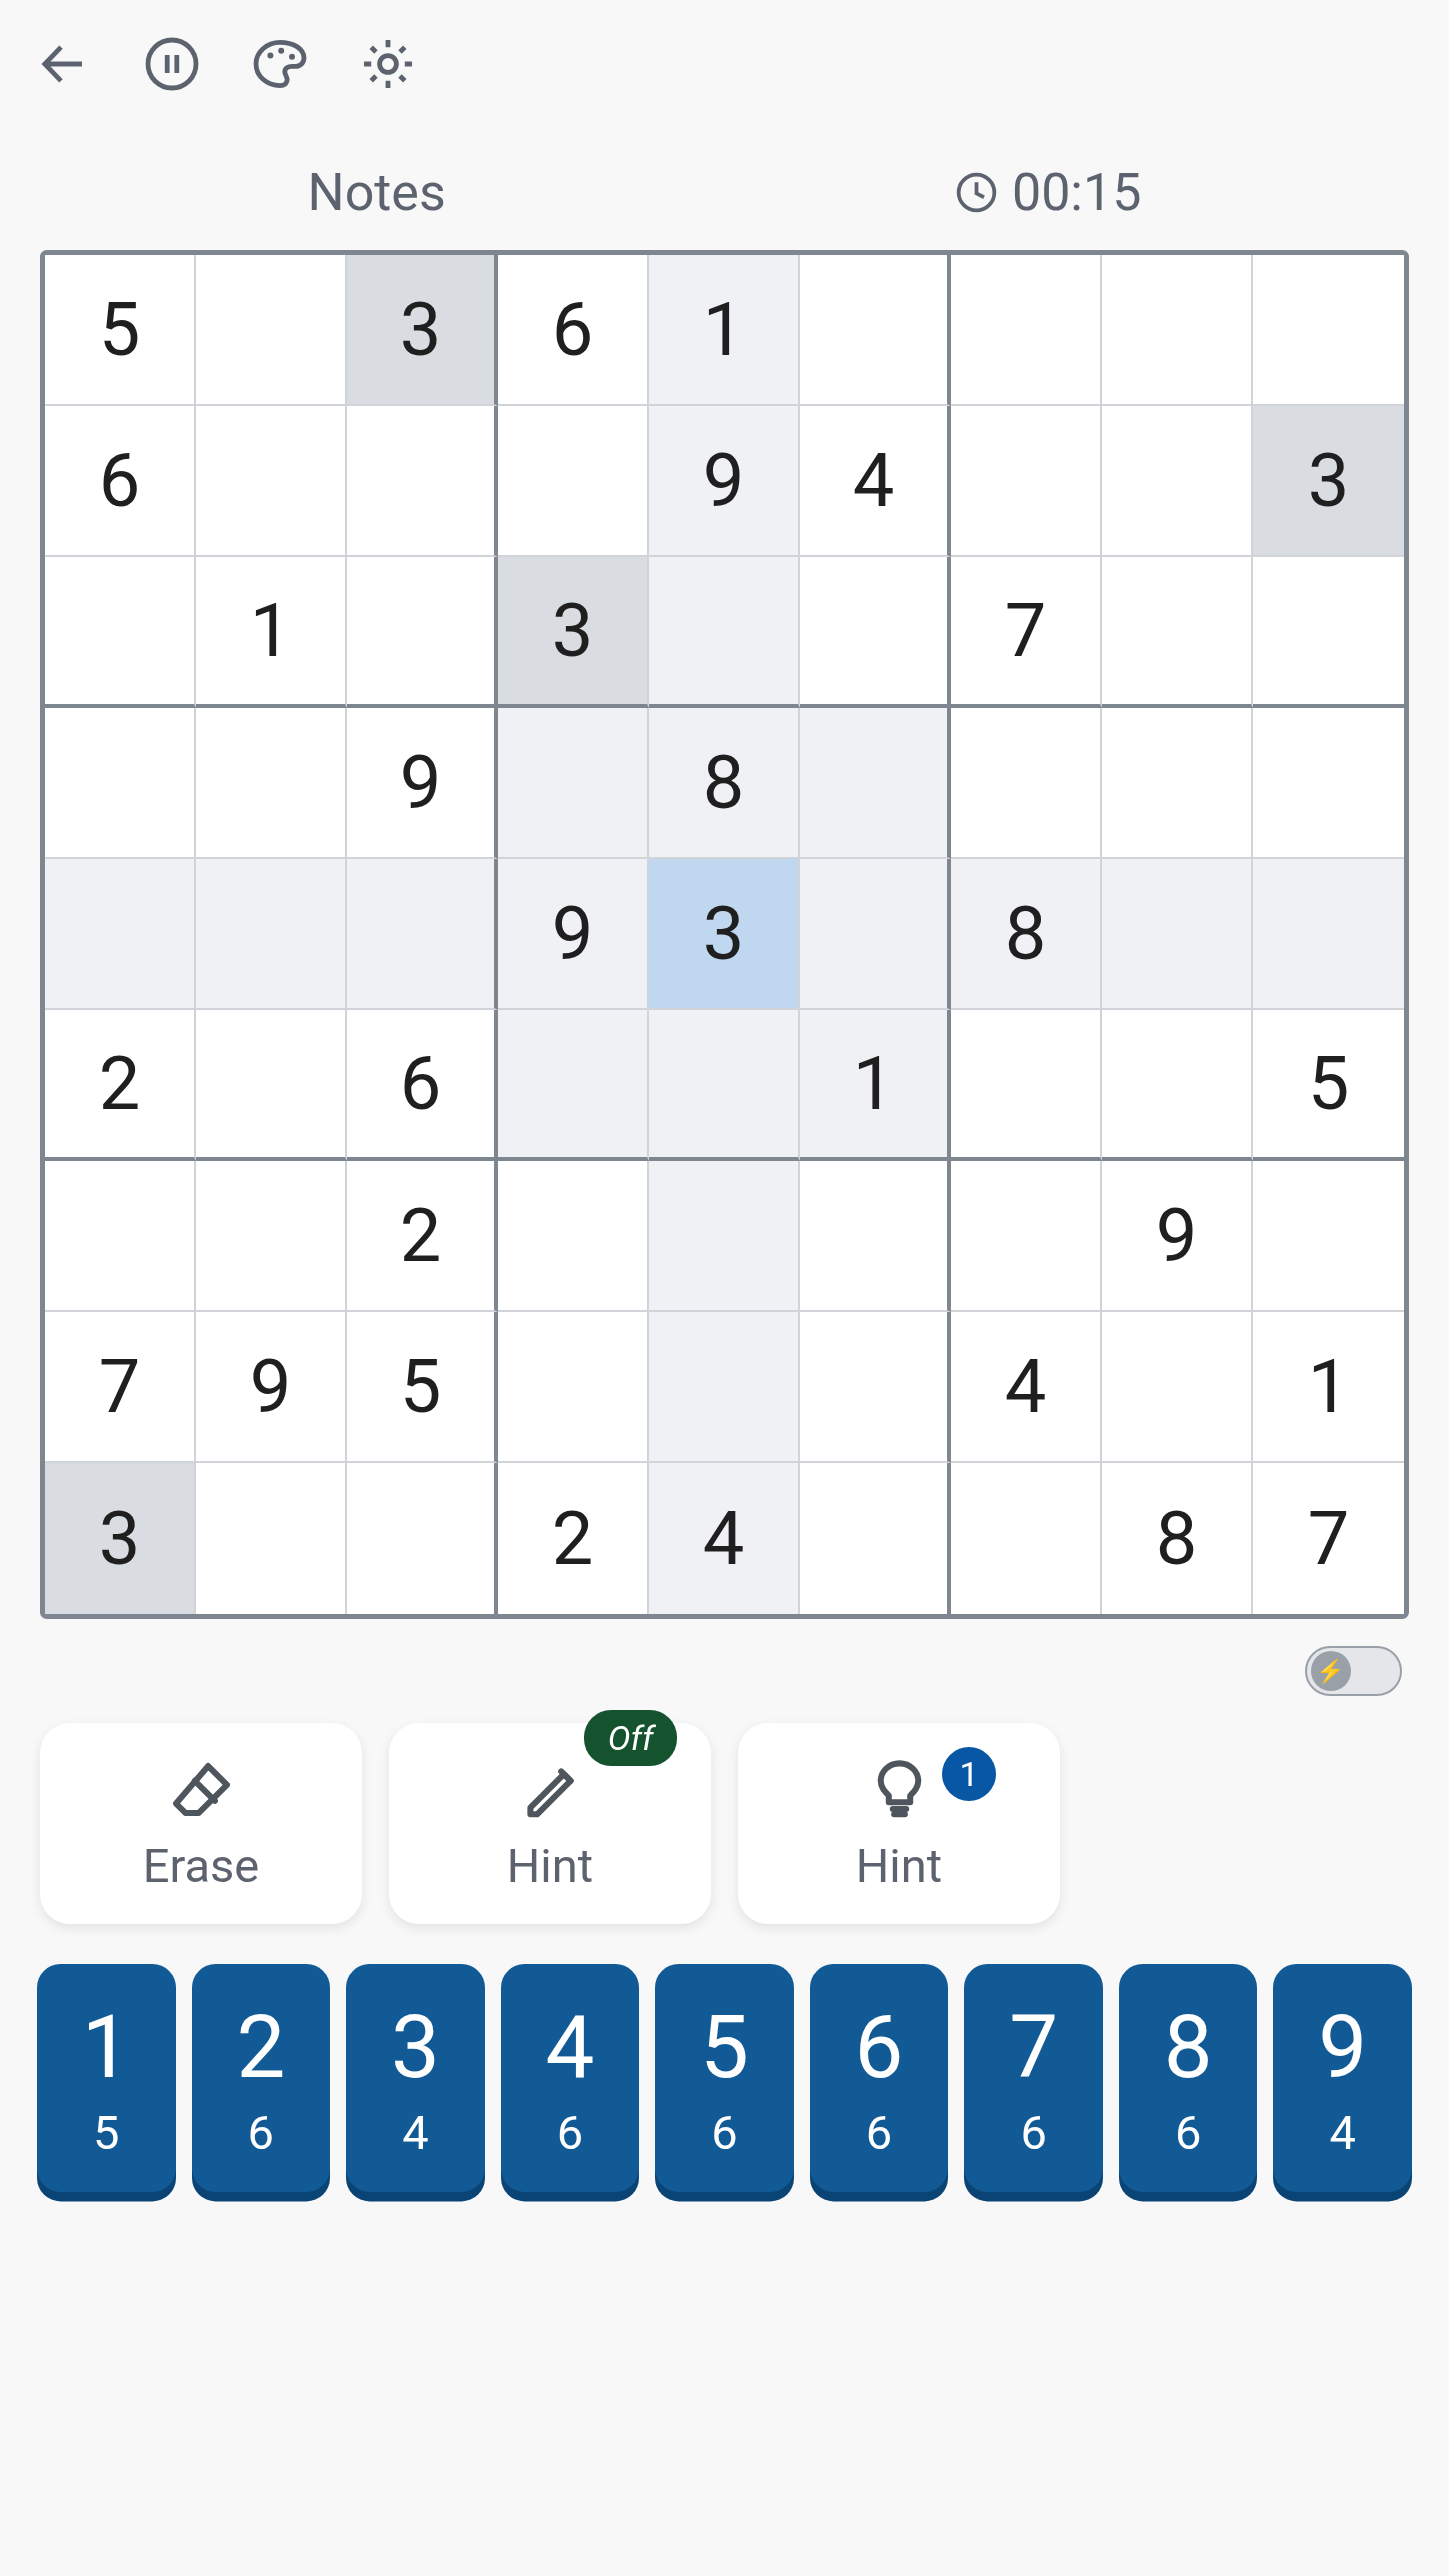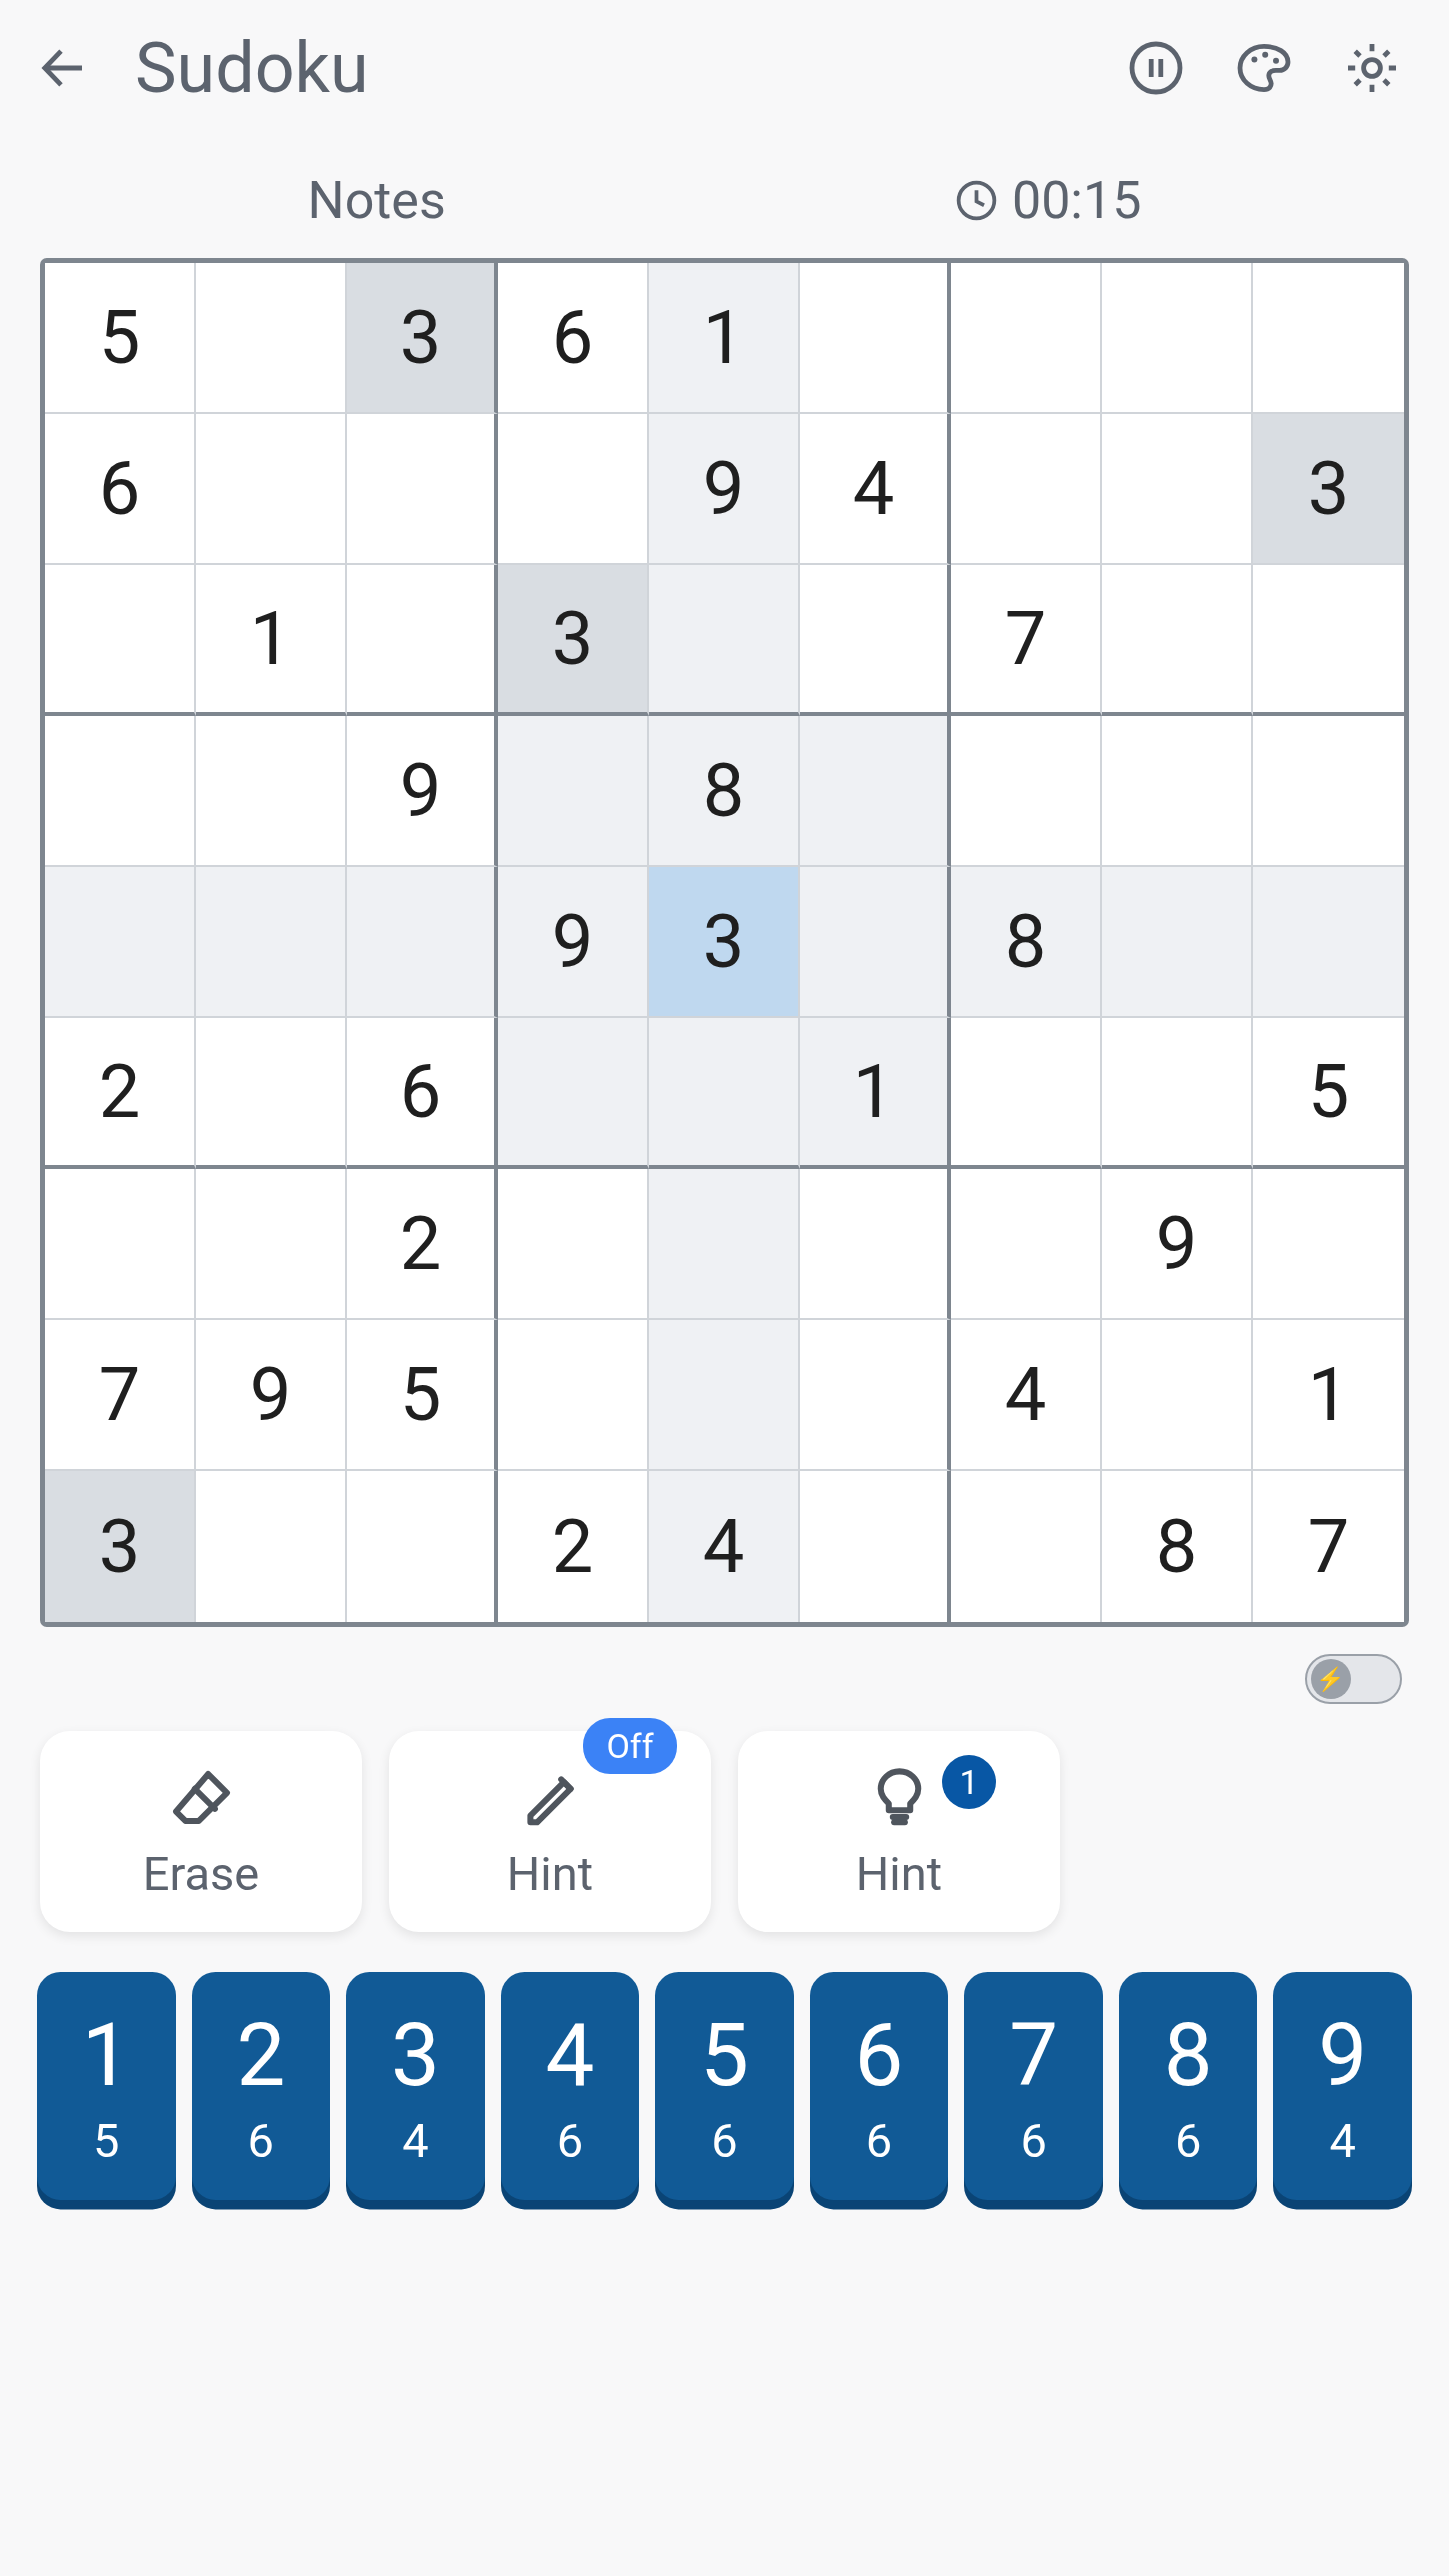--- a/index.html
+++ b/index.html
@@ -54,22 +54,22 @@
   
   .tools{display:grid;grid-template-columns:repeat(4,1fr);gap:27px;padding:27px 40px 40px;}
   .toolbtn{
     position:relative;background:#fff;border-radius:30px;height:201px;
     display:flex;flex-direction:column;align-items:center;justify-content:center;gap:17px;
     box-shadow:0 4px 12px rgba(0,0,0,0.09);
   }
   .toolbtn svg{width:67px;height:67px;stroke:#4f555d;fill:none;stroke-width:9;stroke-linecap:round;stroke-linejoin:round;}
   .toolbtn .lbl{font-size:47px;color:var(--grey-text);}
   .notes-badge{
-    position:absolute;top:-13.4px;right:34px;background:#3b82f6;color:#fff;font-size:34px;
-    padding:8px 23.5px;border-radius:27px;
+    position:absolute;top:-13.4px;right:34px;background:#14532d;color:#fff;font-size:34px;
+    padding:8px 23.5px;border-radius:27px;font-style:italic;
   }
   .hint-badge{
     position:absolute;top:23.5px;right:64px;width:54px;height:54px;border-radius:50%;
     background:#0857a5;color:#fff;font-size:34px;display:flex;align-items:center;justify-content:center;
   }
 
   
   .keypad{display:grid;grid-template-columns:repeat(9,1fr);gap:16px;padding:0 37px;}
   .key{
     background:var(--keypad-blue);border-radius:23.5px;height:228px;
@@ -82,21 +82,20 @@
 </head>
 <body>
 
 <div class="topbar">
   <div class="iconbtn">
     <svg viewBox="0 0 100 100">
         <line x1="80" y1="50" x2="20" y2="50"></line>
         <polyline points="45,22 18,50 45,78"></polyline>
       </svg>
   </div>
-  <div class="title">Sudoku</div>
   <div class="iconbtn">
     <svg viewBox="0 0 100 100">
         <circle cx="50" cy="50" r="40"></circle>
         <line x1="42" y1="35" x2="42" y2="65"></line>
         <line x1="58" y1="35" x2="58" y2="65"></line>
       </svg>
   </div>
   <div class="iconbtn">
     <svg viewBox="0 0 100 100">
         <path d="M50 14c-22 0-40 16-40 36s18 36 40 36c10 0 12-6 12-10 0-5-4-8-4-13 0-6 5-9 12-9h6c8 0 14-6 14-14C90 24 72 14 50 14z"></path>

